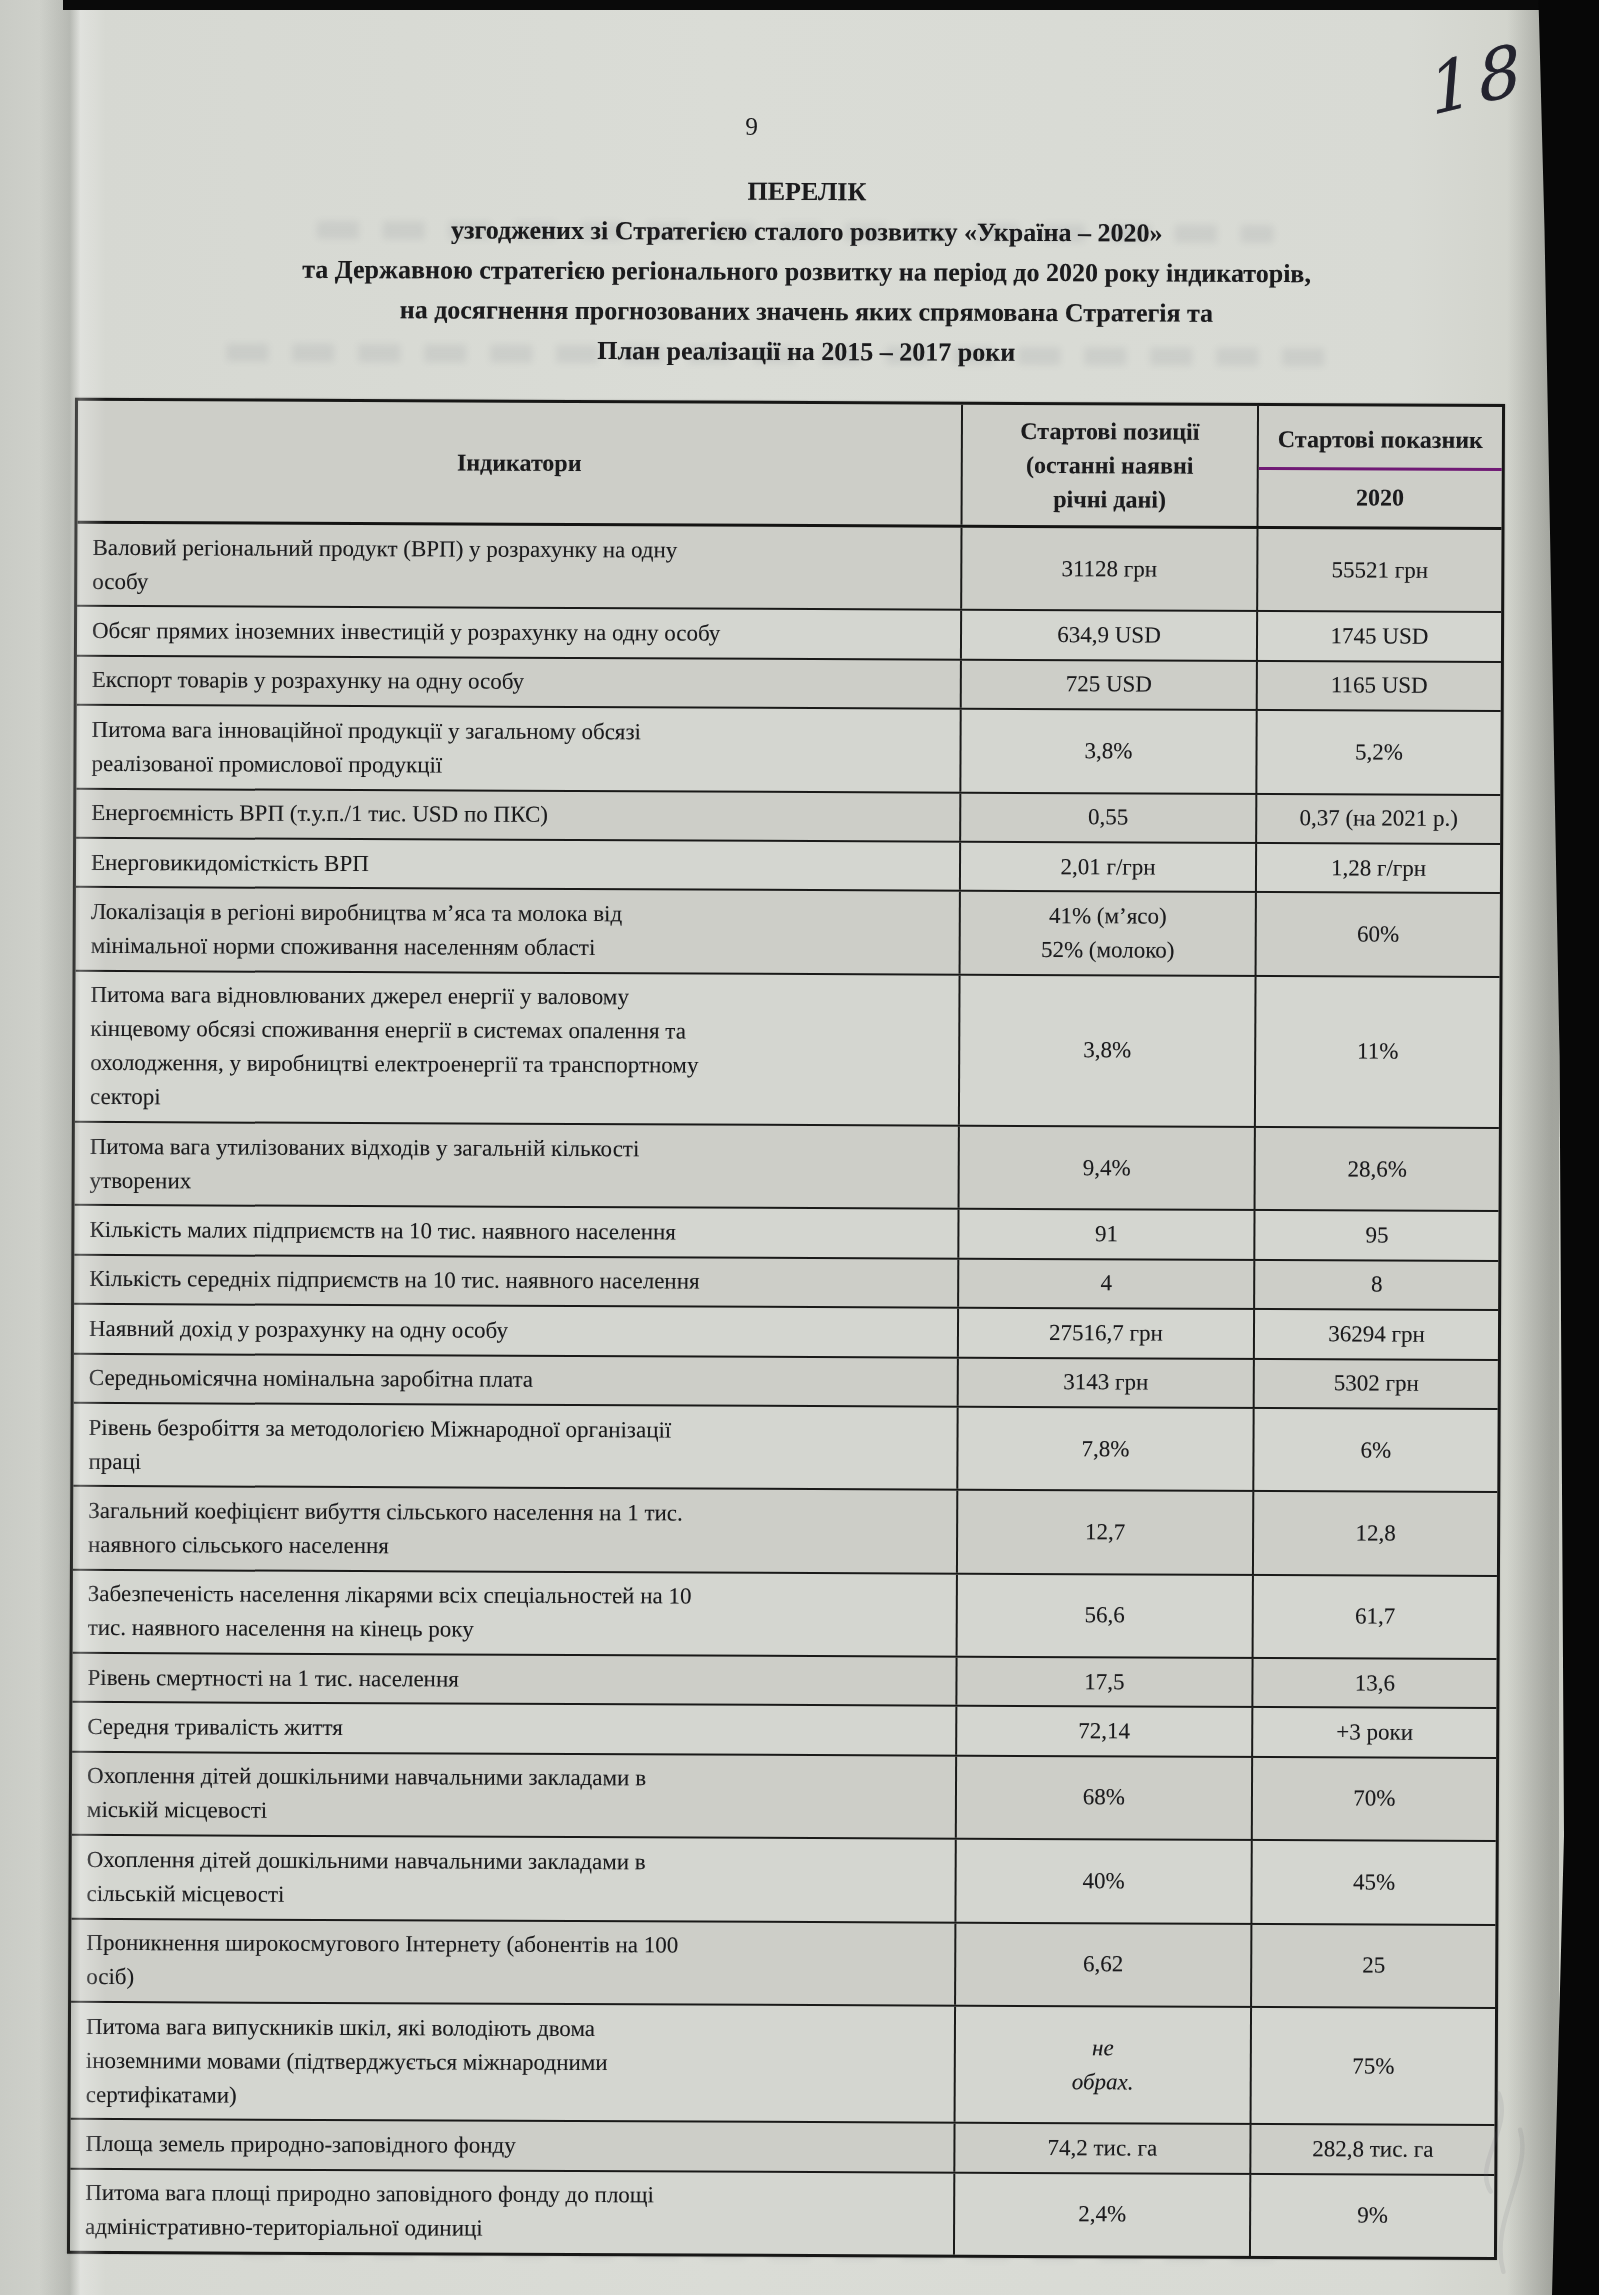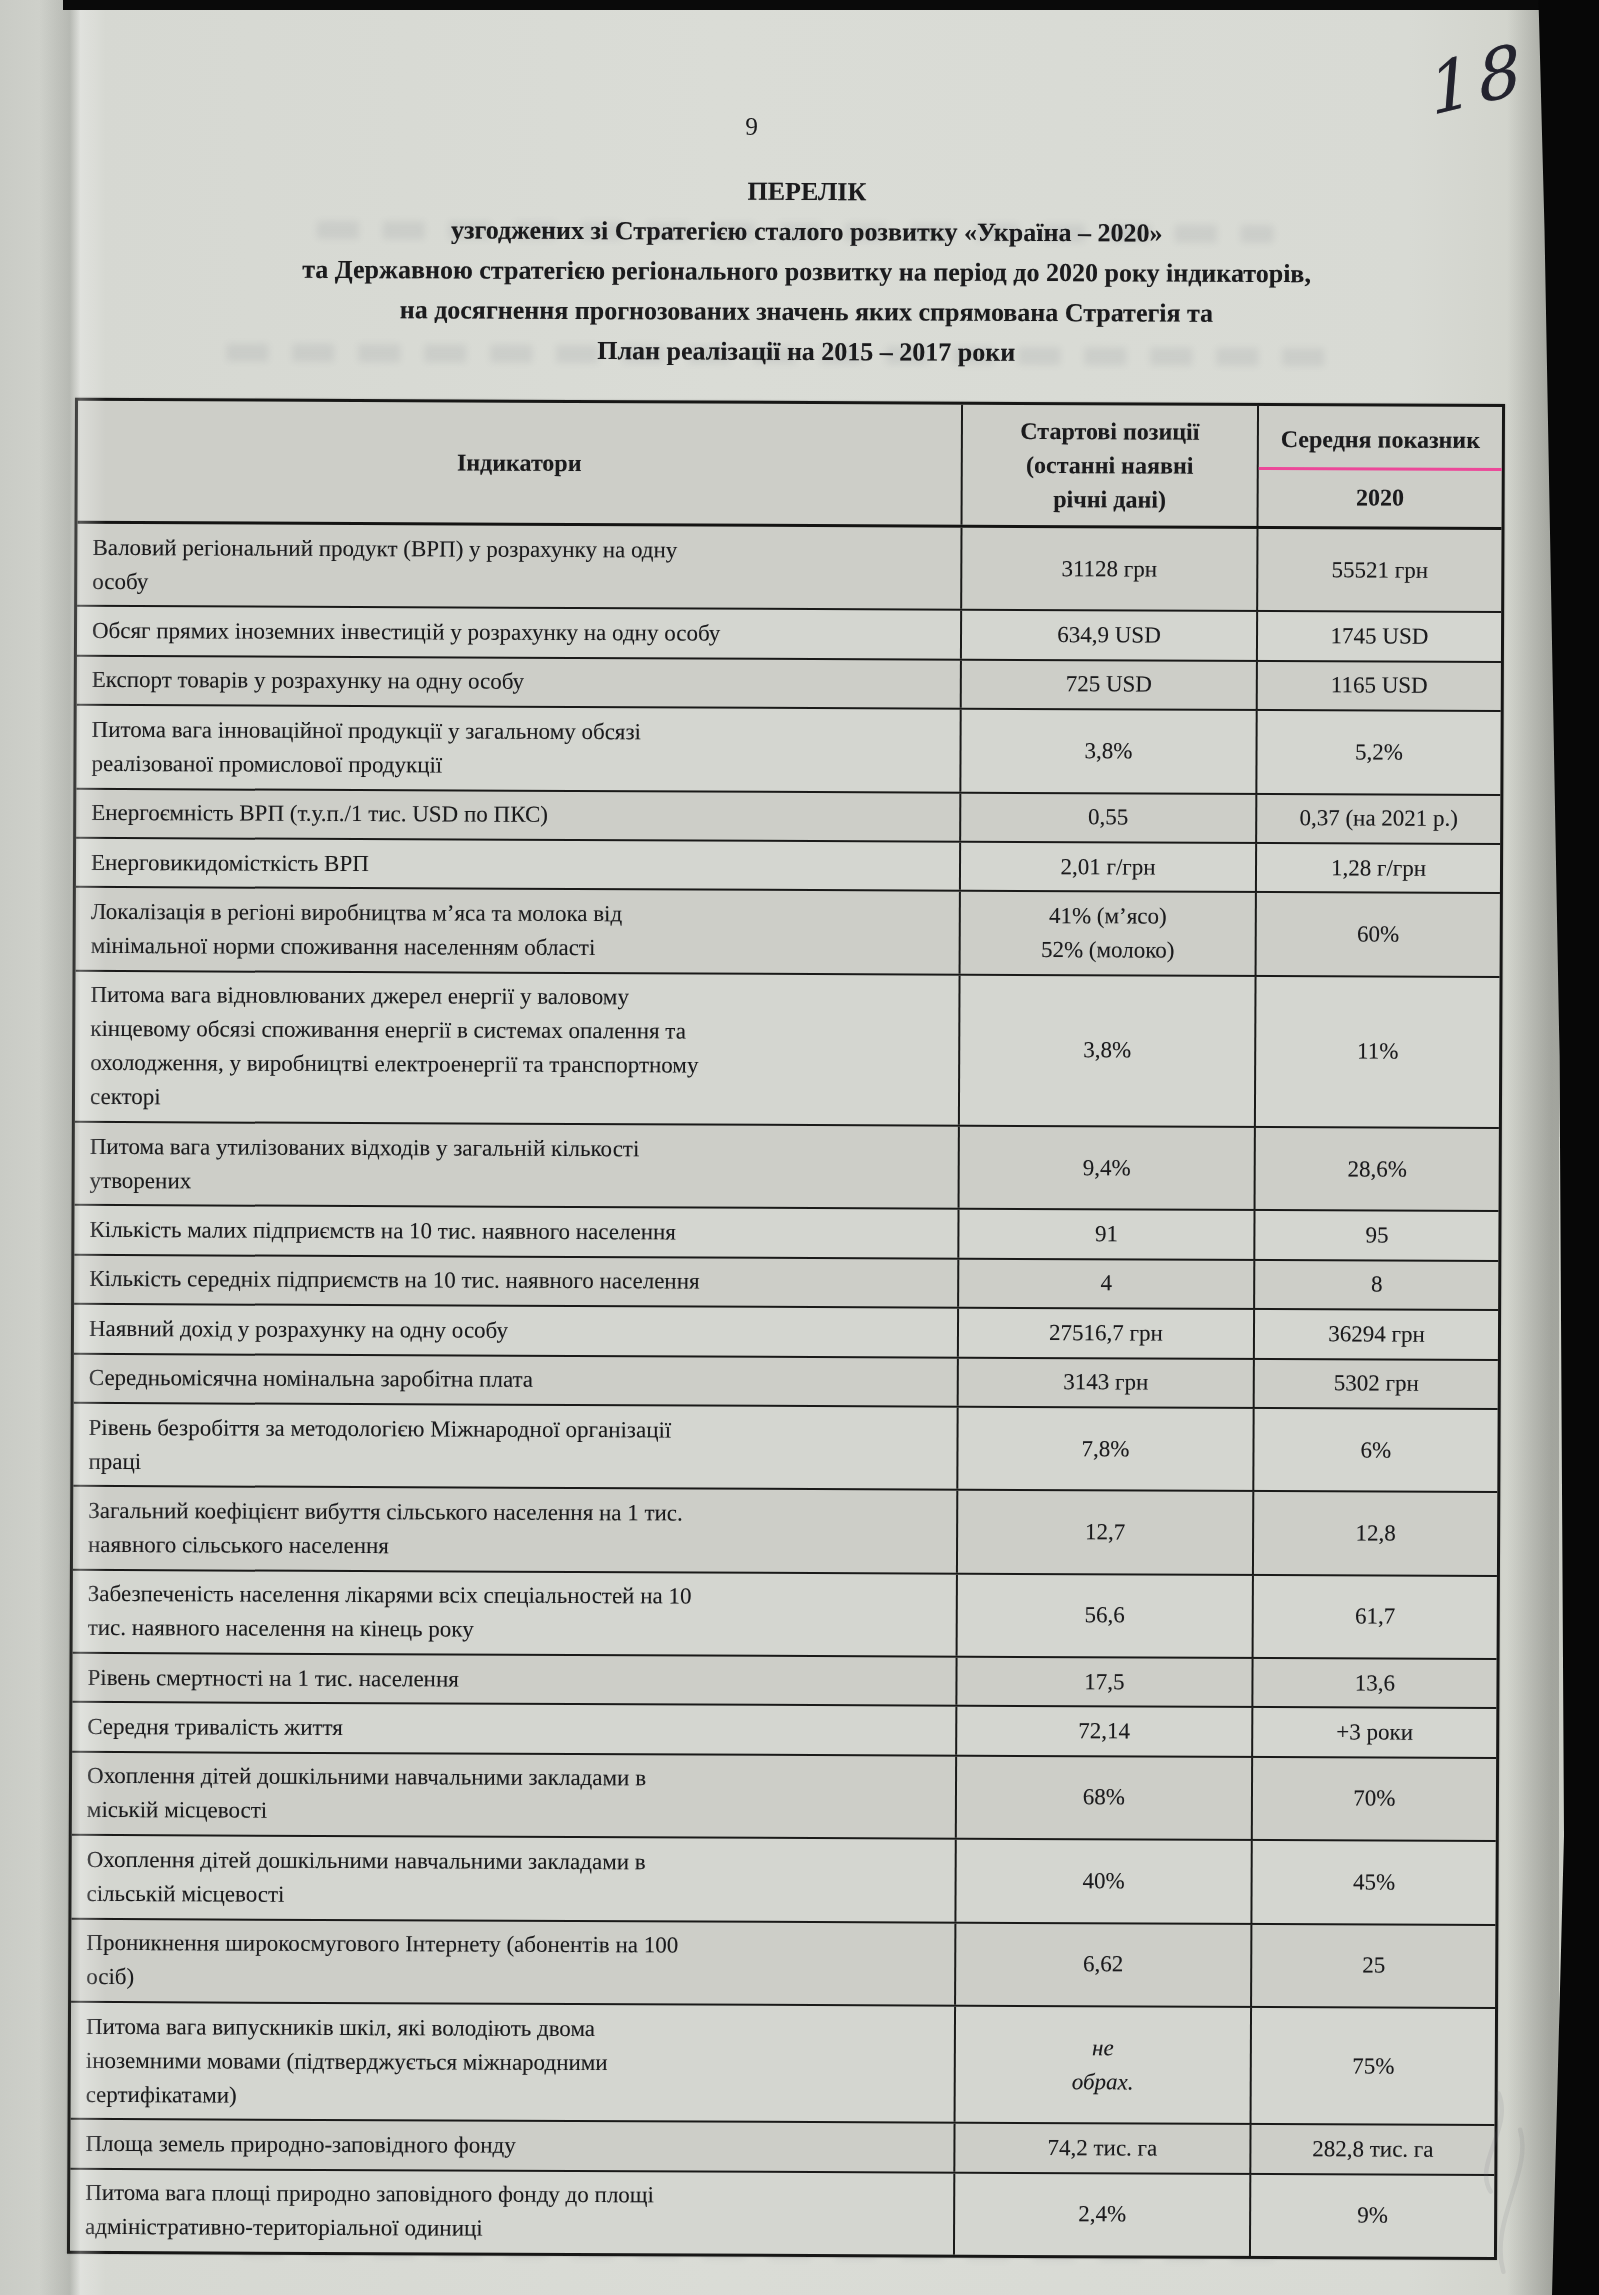--- a/index.html
+++ b/index.html
@@ -34,21 +34,21 @@
   .tr{display:grid;grid-template-columns:883px 296px 1fr;}
   .tr + .tr{border-top:2.2px solid #1a1a19;}
   .td{box-sizing:border-box;}
   .td + .td{border-left:2.2px solid #1a1a19;}
   .thead{background:#c6c8c2;border-bottom:3px solid #141413;}
   .th{font-weight:bold;font-size:24px;line-height:34px;text-align:center;}
   .th-ind{display:flex;align-items:center;justify-content:center;}
   .th-start{display:flex;align-items:center;justify-content:center;white-space:pre-line;padding:9px 6px;}
   .th-target{display:flex;flex-direction:column;}
   .th-target-label{flex:1;display:flex;align-items:center;justify-content:center;padding:12px 6px 7.5px;}
-  .th-target-year{border-top:3px solid #ec4899;padding:10.5px 6px 12px;display:flex;align-items:center;justify-content:center;}
+  .th-target-year{border-top:3px solid #701a75;padding:10.5px 6px 12px;display:flex;align-items:center;justify-content:center;}
   .td-ind{font-size:23px;line-height:34px;padding:6.7px 30px 6.7px 15px;white-space:pre-line;
     display:flex;align-items:center;justify-content:flex-start;text-align:left;}
   .td-val{font-size:23px;line-height:34px;display:flex;align-items:center;justify-content:center;
     text-align:center;white-space:pre-line;padding:6px 7.5px;}
   .td-val.italic{font-style:italic;}
   .tr:nth-child(odd){background:rgba(110,115,105,.07);}
   .table .text-soft, .td, .th{text-shadow:0 0 0.7px rgba(25,25,28,.32);}
   
   .ghost{position:absolute;height:18px;border-radius:3.7px;pointer-events:none;
     background:repeating-linear-gradient(90deg,rgba(72,78,94,.55) 0 42px,rgba(72,78,94,0) 42px 66px);
@@ -85,21 +85,21 @@
       <div>План реалізації на 2015 – 2017 роки</div>
     </div>
 
     <div class="table">
       <div class="tr thead">
         <div class="td th th-ind">Індикатори</div>
         <div class="td th th-start">Стартові позиції
 (останні наявні
 річні дані)</div>
         <div class="td th th-target">
-          <div class="th-target-label">Середня
+          <div class="th-target-label">Стартові
 показник</div>
           <div class="th-target-year">2020</div>
         </div>
       </div>
       <div id="table-body">
   <div class="tr">
     <div class="td td-ind">Валовий регіональний продукт (ВРП) у розрахунку на одну
 особу</div>
     <div class="td td-val">31128 грн</div>
     <div class="td td-val">55521 грн</div>

